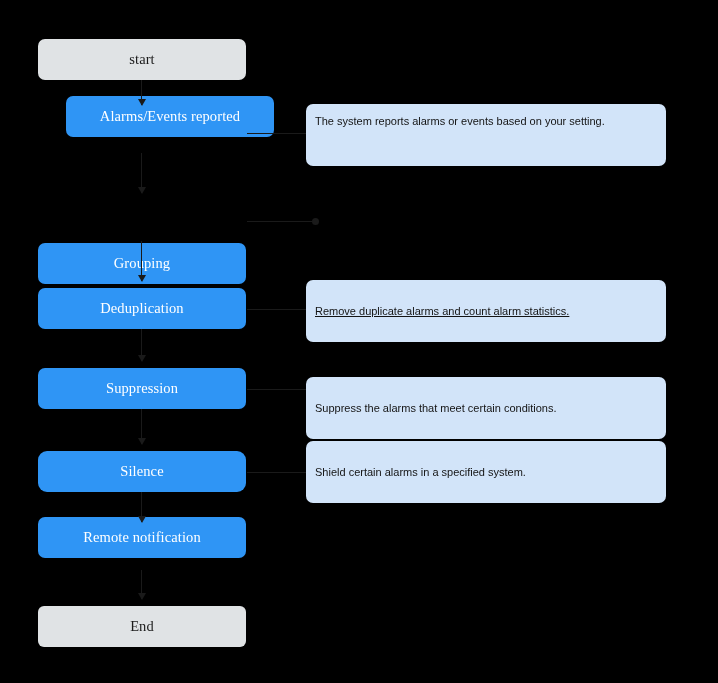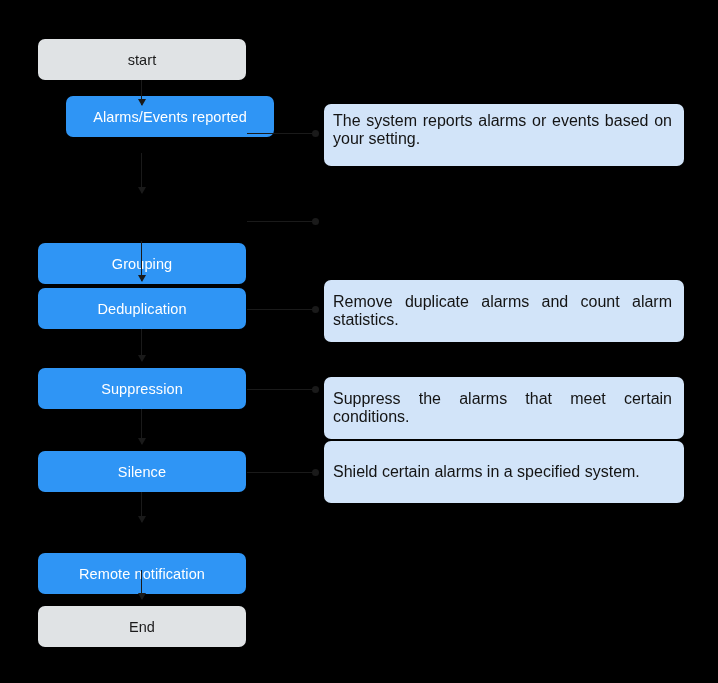--- a/index.html
+++ b/index.html
@@ -23,42 +23,43 @@
     width: 208px;
     height: 41px;
     border-radius: 7px;
     display: flex;
     align-items: center;
     justify-content: center;
     box-sizing: border-box;
     font-size: 14.5px;
     letter-spacing: 0.1px;
     white-space: nowrap;
+    font-family: Liberation Serif, serif;
   }
   .node.terminal {
     background: #e0e3e5;
     color: #1b1b1b;
   }
   .node.process {
     background: #2f95f5;
     color: #ffffff;
   }
 
   
   .desc {
     position: absolute;
-    left: 324px;
+    left: 306px;
     width: 360px;
     height: 62px;
     border-radius: 7px;
     background: #d2e4f9;
     color: #141414;
     box-sizing: border-box;
     padding: 9px 12px 9px 9px;
-    font-size: 16px;
+    font-size: 11px;
     line-height: 18px;
     display: flex;
     align-items: center;
   }
   .desc span {
     display: block;
     width: 100%;
     text-align: justify;
     text-justify: inter-word;
   }
@@ -111,42 +112,42 @@
 </head>
 <body>
 
 <div id="canvas">
 
   <div class="node terminal" style="top:39px;">start</div>
   <div class="node process" style="top:96px;margin-left:28px;">Alarms/Events reported</div>
   <div class="node process" style="top:200px;margin-top:43px;">Grouping</div>
   <div class="node process" style="top:368px;">Suppression</div>
   <div class="node process" style="top:288px;">Deduplication</div>
-  <div class="node process" style="top:451px;">Silence</div>
-  <div class="node process" style="top:517px;margin-top:36px;">Remote notification</div>
-  <div class="node terminal" style="top:606px;">End</div>
+  <div class="node process" style="top:451px;border-radius:9px;">Silence</div>
+  <div class="node process" style="top:517px;">Remote notification</div>
+  <div class="node terminal" style="top:606px;border-radius:6px;">End</div>
 
   <div class="varrow" style="top:80px;  height:25px;"></div>
   <div class="varrow" style="top:153px; height:40px;"></div>
   <div class="varrow" style="top:241px; height:40px;"></div>
   <div class="varrow" style="top:329px; height:32px;"></div>
   <div class="varrow" style="top:409px; height:35px;"></div>
   <div class="varrow" style="top:492px; height:30px;"></div>
   <div class="varrow" style="top:570px; height:29px;"></div>
 
   <div class="hconn" style="top:133px;"></div>
   <div class="hconn" style="top:221px;"></div>
   <div class="hconn" style="top:309px;"></div>
   <div class="hconn" style="top:389px;"></div>
   <div class="hconn" style="top:472px;"></div>
 
   <div class="desc two-line" style="top:104px;">
     <span>The system reports alarms or events based on your setting.</span>
   </div>
-  <div class="desc" style="top:280px;">
+  <div class="desc" style="top:280px;text-decoration:underline;">
     <span>Remove duplicate alarms and count alarm statistics.</span>
   </div>
   <div class="desc" style="top:357px;margin-top:20px;">
     <span>Suppress the alarms that meet certain conditions.</span>
   </div>
   <div class="desc" style="top:441px;">
     <span>Shield certain alarms in a specified system.</span>
   </div>
 
 </div>

